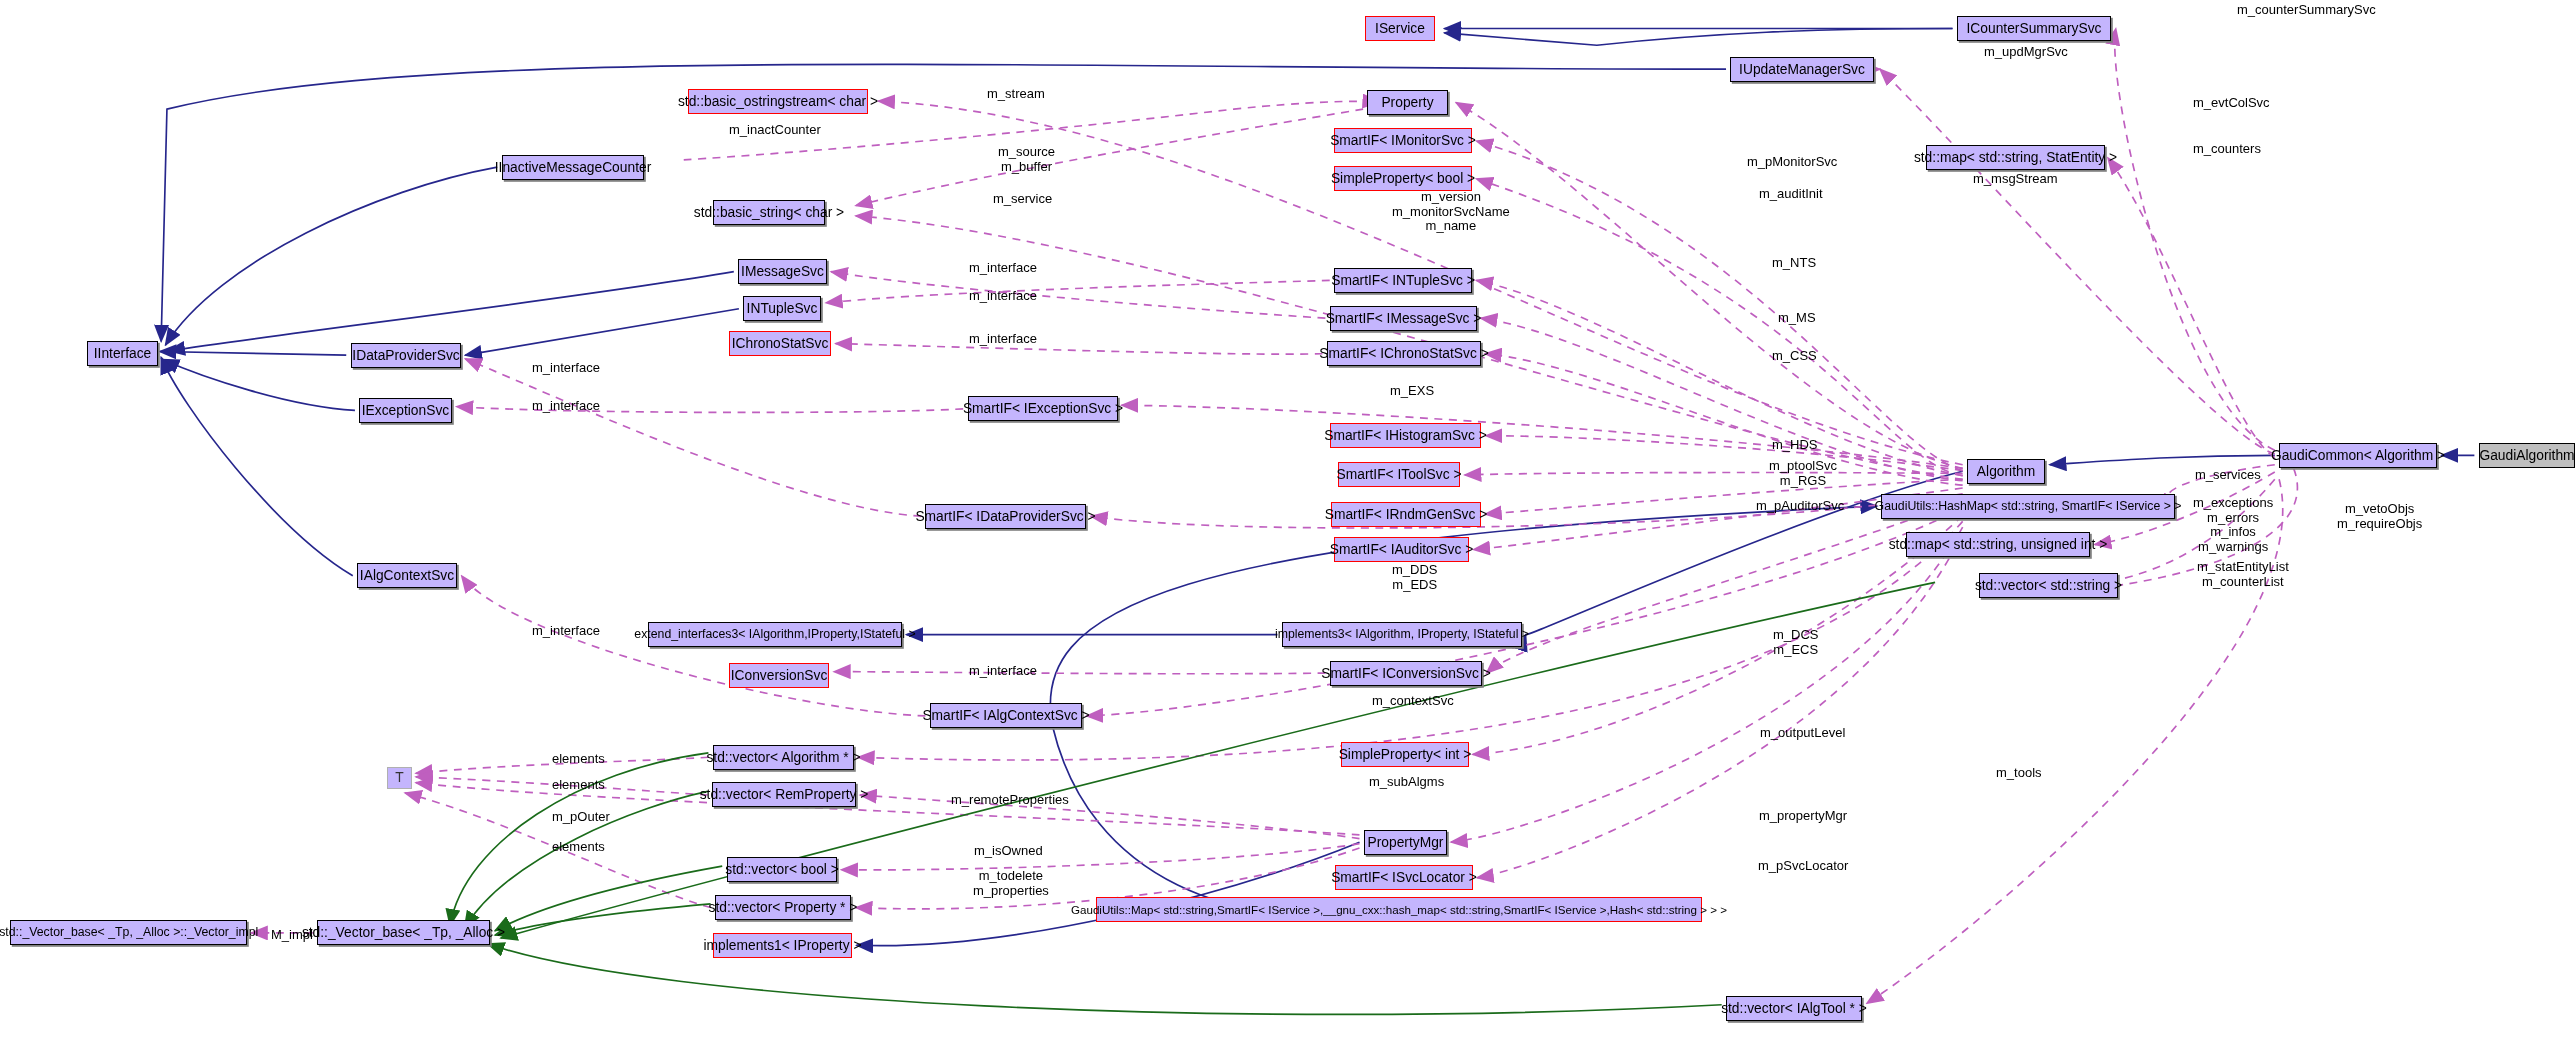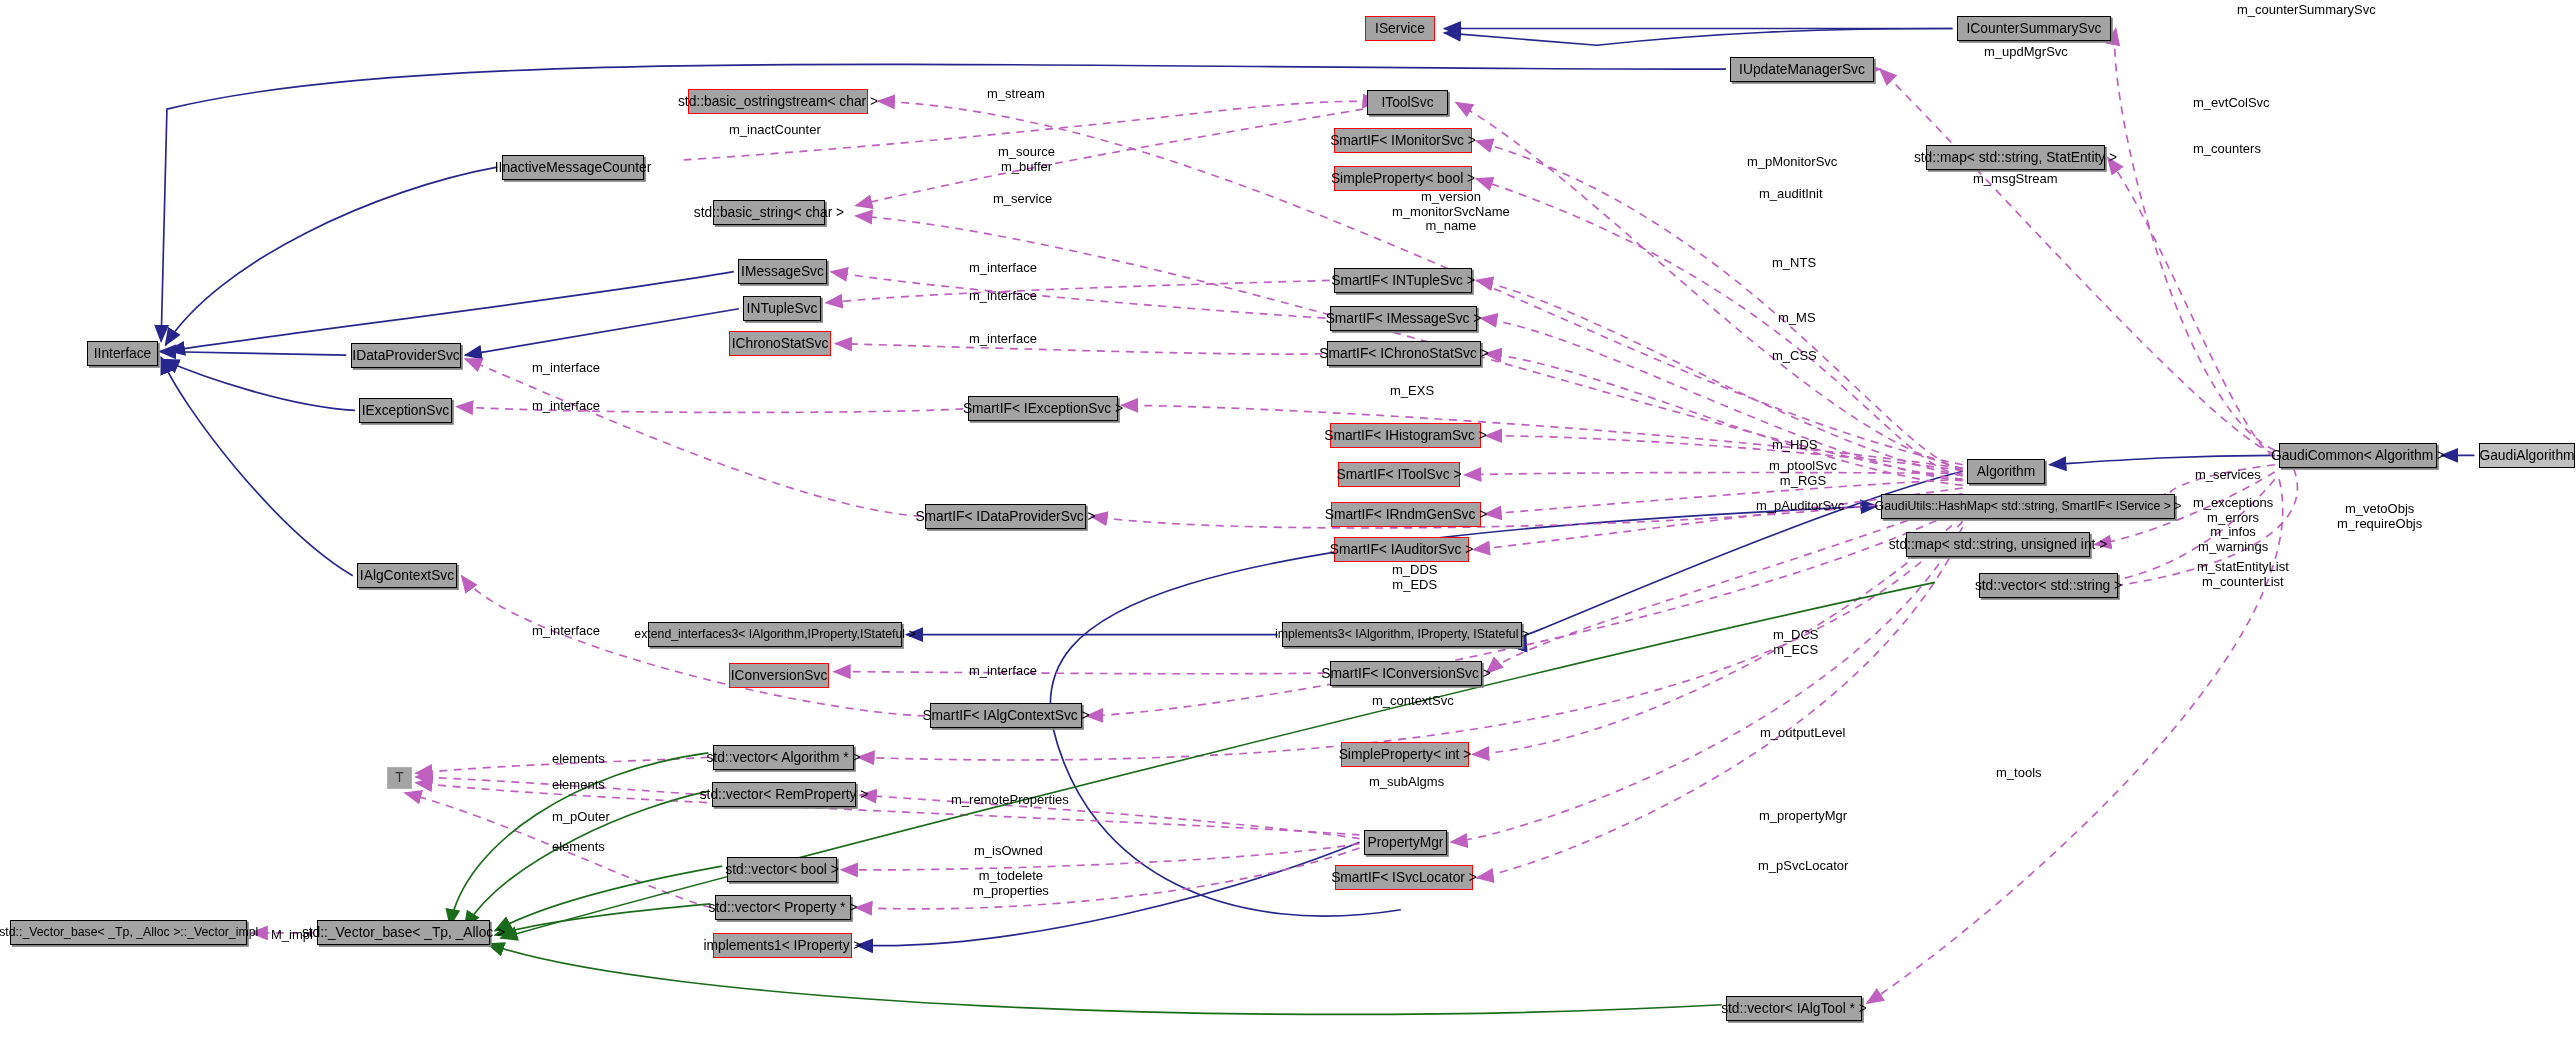--- a/index.html
+++ b/index.html
@@ -1,19 +1,19 @@
 <!DOCTYPE html>
 <html style="font-size:11.6px"><head>
 <meta charset="utf-8">
 <style>
   html,body{margin:0;padding:0;background:#ffffff;}
   body{font-family:"Liberation Sans","DejaVu Sans",sans-serif;}
   #canvas{position:relative;width:2576px;height:1058px;background:#fff;overflow:hidden;}
   #edges{position:absolute;left:0;top:0;width:2576px;height:1058px;}
-  .node{position:absolute;box-sizing:border-box;background:#a3a3a3;border:1.2px solid #000000;
+  .node{position:absolute;box-sizing:border-box;background:#c4b5fd;border:1.2px solid #000000;
         display:flex;align-items:center;justify-content:center;white-space:nowrap;
         font-size:13.8px;color:#000;line-height:1;padding:0 5.8px;
         box-shadow:1.8px 1.8px 0 0 #808080;}
   .node.red{border-color:#ff0000;box-shadow:none;}
   .node.current{background:#bfbfbf;border-color:#000;box-shadow:none;}
   .node.tparam{border:1px solid #b0b0b0;box-shadow:none;color:#333;}
   .elabel{position:absolute;font-size:13px;color:#000;white-space:pre;line-height:1.12;text-align:center;}
 </style>
 </head>
 <body>
@@ -108,21 +108,21 @@
       <path d="M979,1245 C900,1252 760,1265 682,1288"></path>
       <path d="M2666,802 C2200,900 1200,1150 690,1292"></path>
       <path d="M2372,1384 C1700,1420 900,1380 672,1300"></path>
     </g>
   </svg>
 
   <div class="node red" id="el_n_iservice" style="left: 1365px; top: 16px; width: 70px; height: 25px;">IService</div>
   <div class="node" id="el_n_icountersummarysvc" style="left: 1957px; top: 16px; width: 154px; height: 25px;">ICounterSummarySvc</div>
   <div class="node" id="el_n_iupdatemanagersvc" style="left: 1730px; top: 57px; width: 144px; height: 25px;">IUpdateManagerSvc</div>
   <div class="node red" id="el_n_basic_ostringstream" style="left: 688px; top: 89px; width: 180px; height: 25px;">std::basic_ostringstream&lt; char &gt;</div>
-  <div class="node" id="el_n_msgstream" style="left: 1367px; top: 90px; width: 81px; height: 25px;">IToolSvc</div>
+  <div class="node" id="el_n_msgstream" style="left: 1367px; top: 90px; width: 81px; height: 25px;">Property</div>
   <div class="node red" id="el_n_smartif_imonitorsvc" style="left: 1334px; top: 128px; width: 138px; height: 25px;">SmartIF&lt; IMonitorSvc &gt;</div>
   <div class="node" id="el_n_iinactivemessagecounter" style="left: 502px; top: 155px; width: 142px; height: 25px;">IInactiveMessageCounter</div>
   <div class="node red" id="el_n_simpleproperty_bool" style="left: 1334px; top: 166px; width: 138px; height: 25px;">SimpleProperty&lt; bool &gt;</div>
   <div class="node" id="el_n_map_string_statentity" style="left: 1926px; top: 145px; width: 179px; height: 25px;">std::map&lt; std::string, StatEntity &gt;</div>
   <div class="node" id="el_n_basic_string" style="left: 713px; top: 200px; width: 112px; height: 25px;">std::basic_string&lt; char &gt;</div>
   <div class="node" id="el_n_imessagesvc" style="left: 738px; top: 259px; width: 89px; height: 25px;">IMessageSvc</div>
   <div class="node" id="el_n_smartif_intuplesvc" style="left: 1334px; top: 268px; width: 138px; height: 25px;">SmartIF&lt; INTupleSvc &gt;</div>
   <div class="node" id="el_n_intuplesvc" style="left: 743px; top: 296px; width: 78px; height: 25px;">INTupleSvc</div>
   <div class="node" id="el_n_smartif_imessagesvc" style="left: 1330px; top: 306px; width: 147px; height: 25px;">SmartIF&lt; IMessageSvc &gt;</div>
   <div class="node red" id="el_n_ichronostatsvc" style="left: 729px; top: 331px; width: 102px; height: 25px;">IChronoStatSvc</div>
@@ -149,20 +149,21 @@
   <div class="node" id="el_n_smartif_iconversionsvc" style="left: 1330px; top: 661px; width: 152px; height: 25px;">SmartIF&lt; IConversionSvc &gt;</div>
   <div class="node" id="el_n_smartif_ialgcontextsvc" style="left: 930px; top: 703px; width: 152px; height: 25px;">SmartIF&lt; IAlgContextSvc &gt;</div>
   <div class="node" id="el_n_vector_algorithm_ptr" style="left: 713px; top: 745px; width: 141px; height: 25px;">std::vector&lt; Algorithm * &gt;</div>
   <div class="node red" id="el_n_simpleproperty_int" style="left: 1341px; top: 742px; width: 128px; height: 25px;">SimpleProperty&lt; int &gt;</div>
   <div class="node tparam" id="el_n_t_param" style="left: 387px; top: 767px; width: 25px; height: 22px;">T</div>
   <div class="node" id="el_n_vector_remproperty" style="left: 712px; top: 782px; width: 144px; height: 25px;">std::vector&lt; RemProperty &gt;</div>
   <div class="node" id="el_n_propertymgr" style="left: 1364px; top: 830px; width: 83px; height: 25px;">PropertyMgr</div>
   <div class="node" id="el_n_vector_bool" style="left: 727px; top: 857px; width: 110px; height: 25px;">std::vector&lt; bool &gt;</div>
   <div class="node red" id="el_n_smartif_isvclocator" style="left: 1335px; top: 865px; width: 138px; height: 25px;">SmartIF&lt; ISvcLocator &gt;</div>
   <div class="node" id="el_n_vector_property_ptr" style="left: 715px; top: 895px; width: 136px; height: 25px;">std::vector&lt; Property * &gt;</div>
+  <div class="node red" id="el_n_gaudiutils_map_long" style="left: 1096px; top: 897px; width: 606px; height: 25px; font-size: 11.6px;">GaudiUtils::Map&lt; std::string,SmartIF&lt; IService &gt;,__gnu_cxx::hash_map&lt; std::string,SmartIF&lt; IService &gt;,Hash&lt; std::string &gt; &gt; &gt;</div>
   <div class="node red" id="el_n_implements1_iproperty" style="left: 713px; top: 933px; width: 139px; height: 25px;">implements1&lt; IProperty &gt;</div>
   <div class="node" id="el_n_vector_base_impl" style="left: 10.2px; top: 920px; width: 237px; height: 25px; font-size: 12.3px;">std::_Vector_base&lt; _Tp, _Alloc &gt;::_Vector_impl</div>
   <div class="node" id="el_n_vector_base" style="left: 317px; top: 920px; width: 173px; height: 25px;">std::_Vector_base&lt; _Tp, _Alloc &gt;</div>
   <div class="node" id="el_n_vector_ialgtool_ptr" style="left: 1726px; top: 996px; width: 136px; height: 25px;">std::vector&lt; IAlgTool * &gt;</div>
 
   <div id="labels-layer">
       <div class="elabel" style="left: 2237px; top: 2.9px;">m_counterSummarySvc</div>
       <div class="elabel" style="left: 1984px; top: 45px; text-align: center;">m_updMgrSvc</div>
       <div class="elabel" style="left: 987px; top: 87px;">m_stream</div>
       <div class="elabel" style="left: 2193px; top: 96px;">m_evtColSvc</div>

